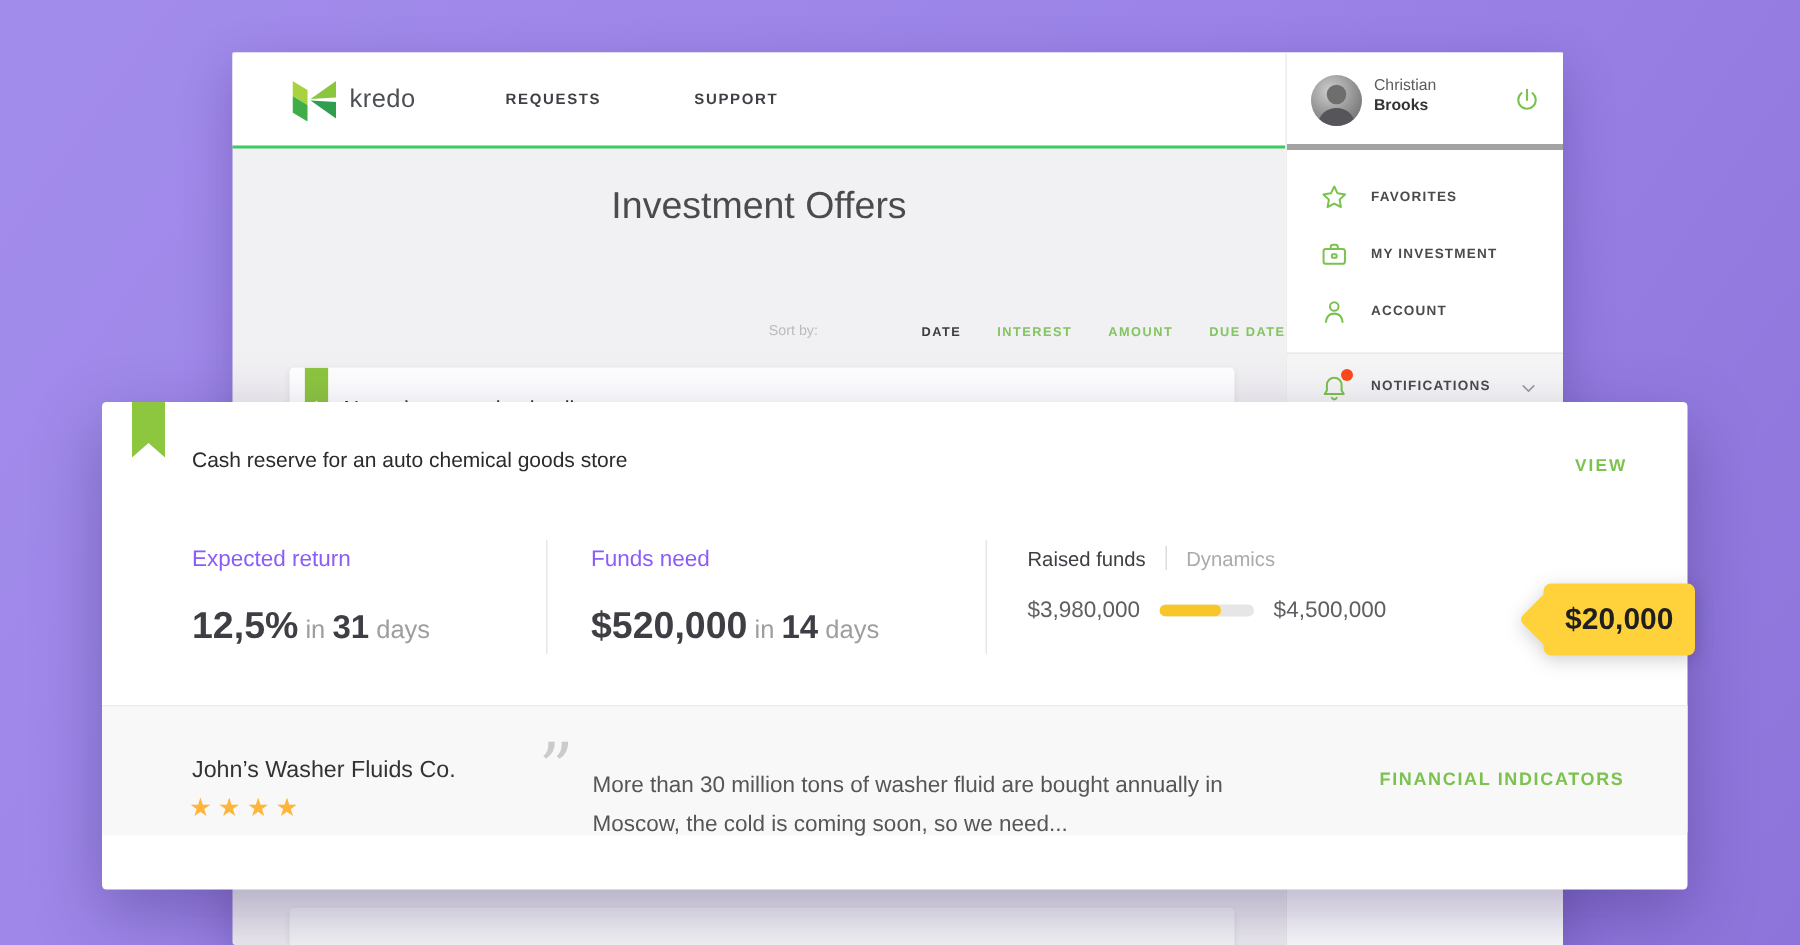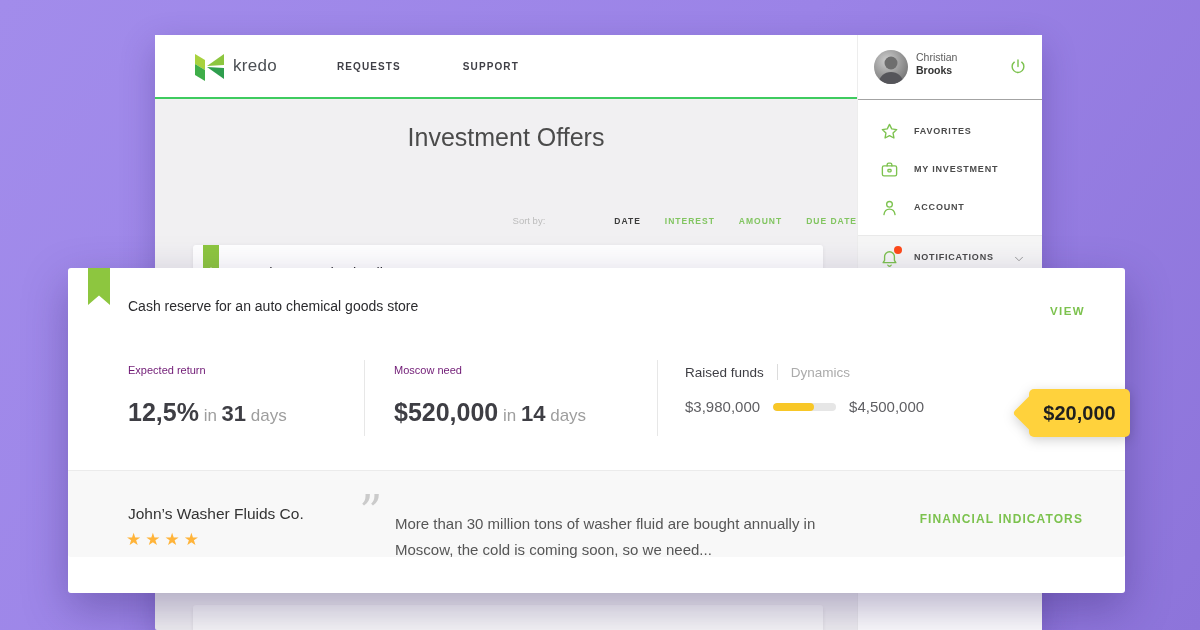--- a/index.html
+++ b/index.html
@@ -35,21 +35,21 @@
   .logo svg{display:block;}
   .logo-text{font-size:17px;color:#4b4f54;margin-left:9px;letter-spacing:.3px;text-align:center;}
   .nav{display:flex;margin-left:60px;gap:62px;}
   .nav-item{font-size:10px;font-weight:bold;letter-spacing:1.1px;color:#3f3f46;cursor:pointer;}
 
   
   .sidebar{
     position:absolute;left:702px;top:0;width:185px;height:595px;background:#ffffff;
     border-left:1px solid #ededed;
   }
-  .user-block{position:relative;height:65px;border-bottom:1px solid #a3a3a3;}
+  .user-block{position:relative;height:65px;border-bottom:4px solid #a3a3a3;}
   .avatar{
     position:absolute;left:16px;top:15px;width:34px;height:34px;border-radius:50%;
     background:radial-gradient(circle at 38% 32%, #cfcfcf 0%, #9b9b9b 45%, #5f5f5f 100%);
     overflow:hidden;
   }
   .avatar svg{position:absolute;left:0;top:0;}
   .user-name{position:absolute;left:58px;top:16px;font-size:10.5px;line-height:13px;color:#5c5c5c;}
   .user-name b{color:#333;}
   .power{position:absolute;right:14px;top:22px;width:20px;height:20px;cursor:pointer;}
   .menu{position:absolute;left:0;top:65px;width:100%;padding-top:12px;}
@@ -88,21 +88,21 @@
   
   .featured{
     position:absolute;left:68px;top:268px;width:1057px;height:325px;background:#ffffff;border-radius:3px;
     box-shadow:0 16px 44px rgba(45,28,100,.35);z-index:10;
   }
   .ribbon-lg{position:absolute;left:20px;top:0;width:22px;height:37px;background:#8dc63f;
     clip-path:polygon(0 0,100% 0,100% 100%,50% 74%,0 100%);}
   .f-title{position:absolute;left:60px;top:30px;font-size:14px;color:#2b2b2e;}
   .view-lg{position:absolute;right:40px;top:37px;font-size:11.5px;font-weight:bold;letter-spacing:1.4px;color:var(--accent);cursor:pointer;}
 
-  .stat-label{font-size:11px;color:#701a75;}
+  .stat-label{font-size:15px;color:#8b5cf6;}
   .stat-value{font-size:17px;color:#9e9e9e;}
   .stat-value .big{font-size:25px;font-weight:bold;color:#3e3e44;}
   .stat-value .mid{font-size:22px;font-weight:bold;color:#3e3e44;}
   .col1{position:absolute;left:60px;top:96px;}
   .col2{position:absolute;left:326px;top:96px;}
   .col1 .stat-value,.col2 .stat-value{margin-top:22px;}
   .vdiv{position:absolute;top:92px;width:1px;height:76px;background:#e7e7e7;}
   .vdiv.d1{left:296px;} .vdiv.d2{left:589px;}
 
   .col3{position:absolute;left:617px;top:96px;}
@@ -247,21 +247,21 @@
       <div class="stat-value">
         <span class="big">12,5%</span>
         <span>in</span>
         <span class="mid">31</span>
         <span>days</span>
       </div>
     </div>
     <div class="vdiv d1"></div>
 
     <div class="col2">
-      <div class="stat-label">Moscow need</div>
+      <div class="stat-label">Funds need</div>
       <div class="stat-value">
         <span class="big">$520,000</span>
         <span>in</span>
         <span class="mid">14</span>
         <span>days</span>
       </div>
     </div>
     <div class="vdiv d2"></div>
 
     <div class="col3">

